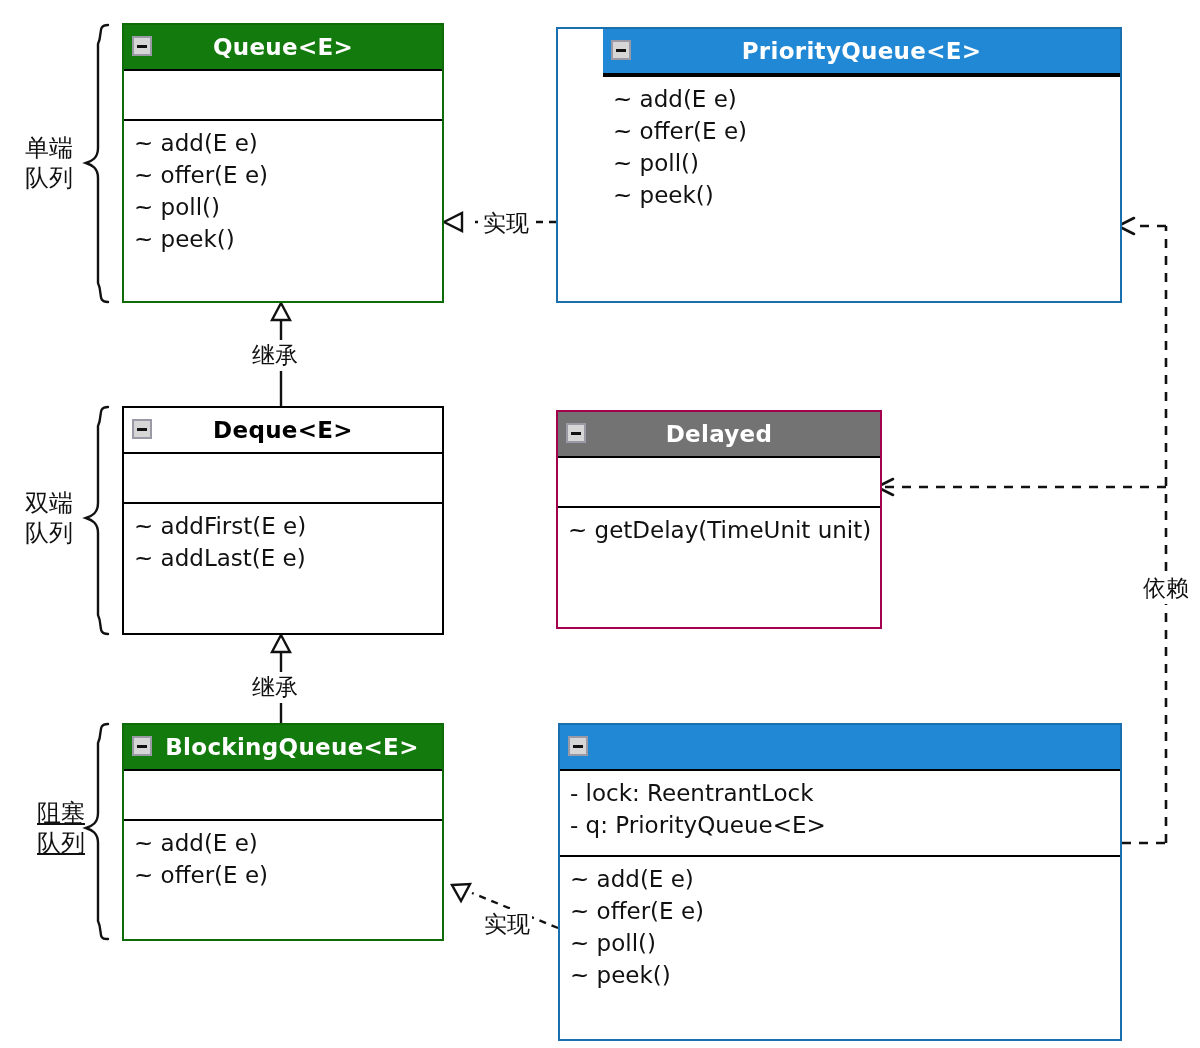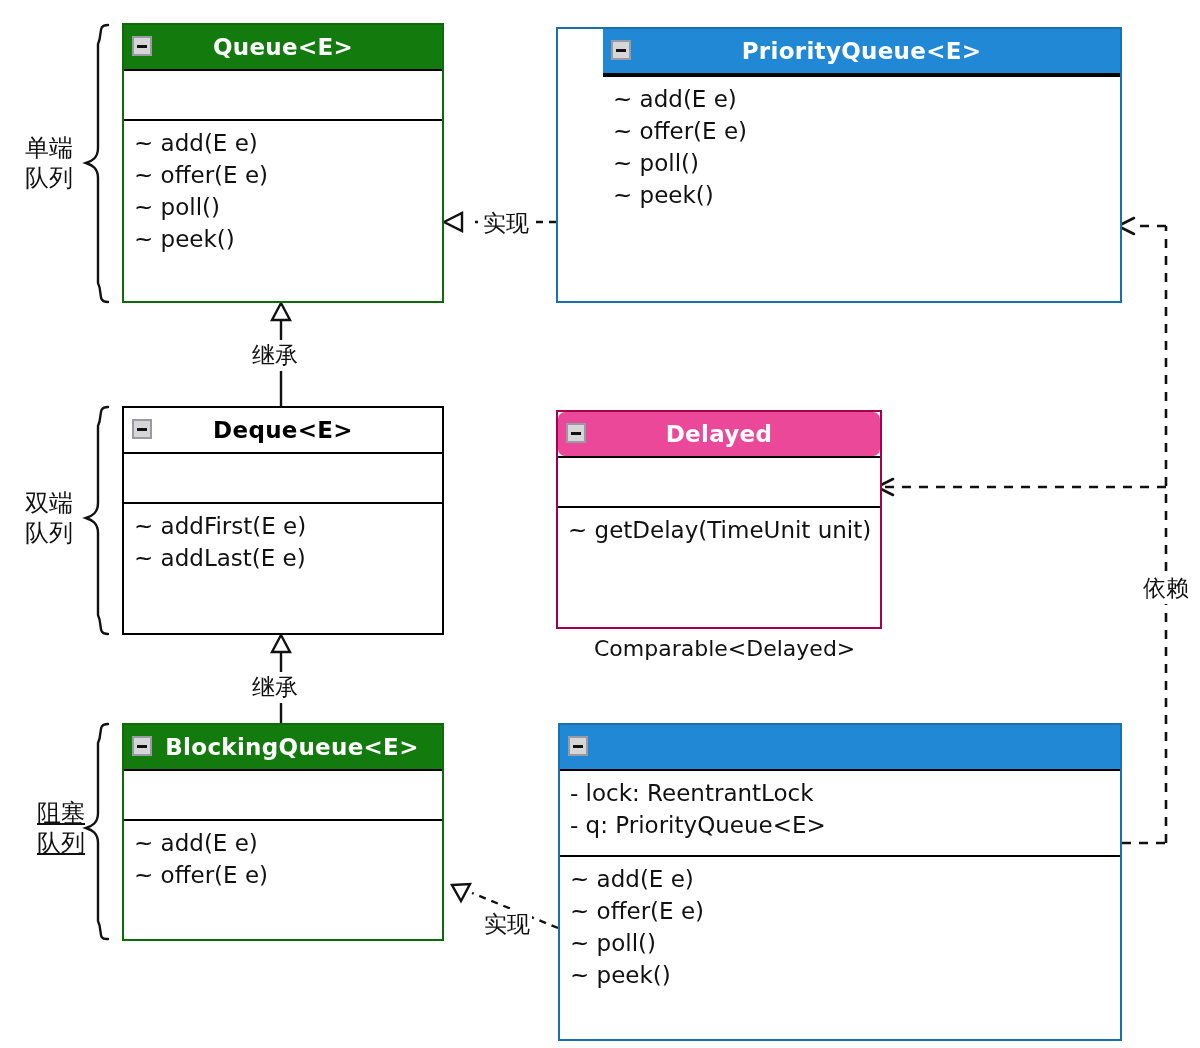--- a/index.html
+++ b/index.html
@@ -40,21 +40,21 @@
     text-align: center;
     font-weight: bold;
     font-size: 23px;
     letter-spacing: 0.3px;
     color: #ffffff;
     white-space: nowrap;
     overflow: hidden;
   }
   .uml-header.green   { background: #137a0d; }
   .uml-header.blue    { background: #2088d4; }
-  .uml-header.magenta { background: #ec4899; border-radius: 7px; }
+  .uml-header.magenta { background: #737373; }
   .uml-header.plain   { background: #ffffff; color: #000000; }
 
   .uml-header.leftish { text-align: center; padding-left: 18px; }
 
   .collapse-icon {
     position: absolute;
     left: 8px;
     top: 11px;
     width: 20px;
     height: 20px;
@@ -248,21 +248,20 @@
       <span class="collapse-icon"></span>
       <span>Delayed</span>
     </div>
     <div class="uml-sep"></div>
     <div class="uml-compartment empty" style="height:48px;"></div>
     <div class="uml-sep"></div>
     <div class="uml-compartment">
       <div class="member">~ getDelay(TimeUnit unit)</div>
     </div>
   </div>
-  <div class="caption" style="left:594px; top:636px;">Comparable&lt;Delayed&gt;</div>
 
   <div class="umlbox green" style="left:122px; top:723px; width:322px; height:218px;">
     <div class="uml-header green leftish">
       <span class="collapse-icon"></span>
       <span>BlockingQueue&lt;E&gt;</span>
     </div>
     <div class="uml-sep"></div>
     <div class="uml-compartment empty" style="height:48px;"></div>
     <div class="uml-sep"></div>
     <div class="uml-compartment">

